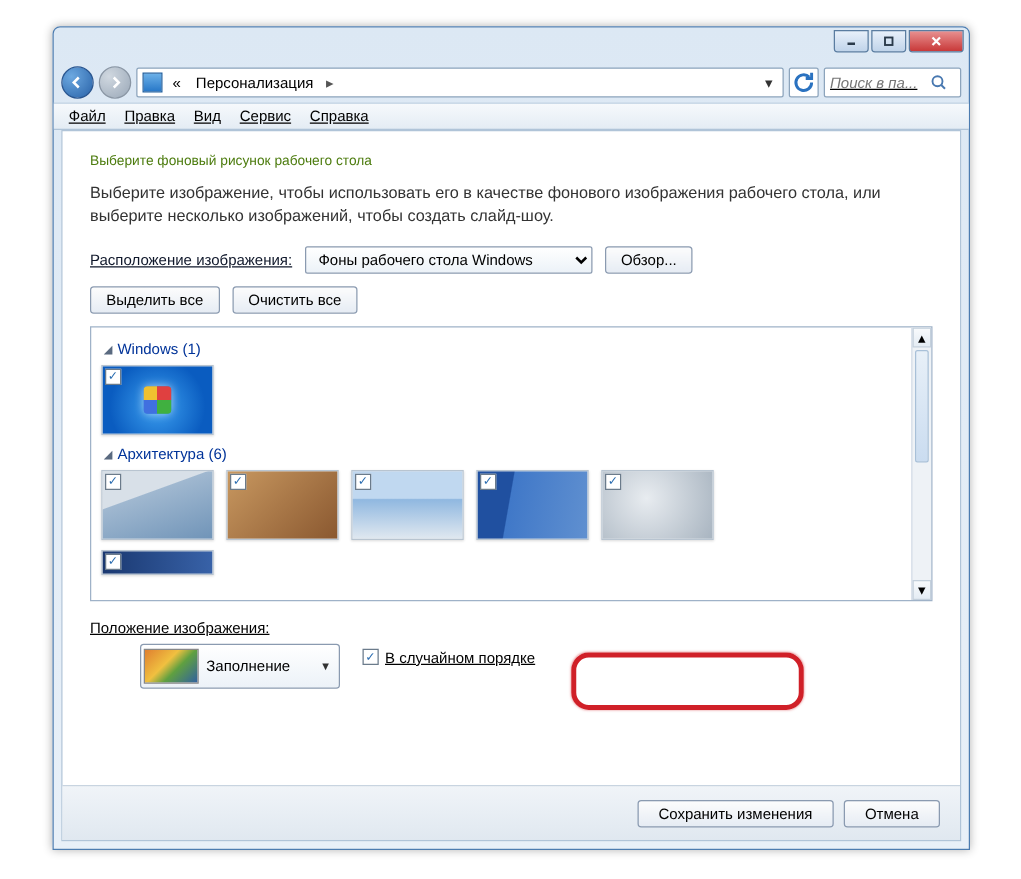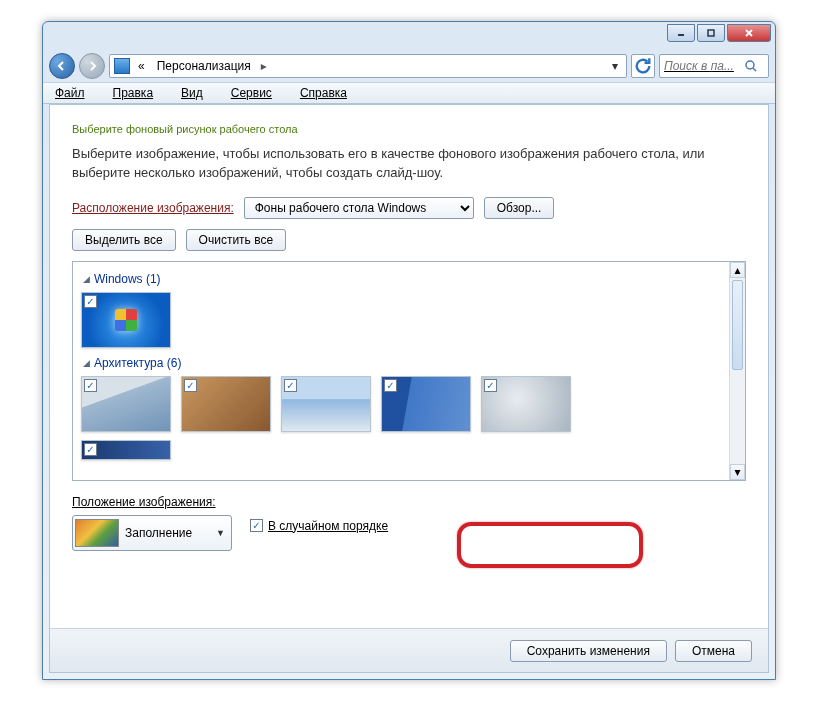--- a/index.html
+++ b/index.html
@@ -29,31 +29,31 @@
 .addr .crumb-icon { width:16px; height:16px; background: linear-gradient(#6bb0e8,#2878c8); border:1px solid #2060a0; }
 .addr .sep { color:#555; padding:0 2px; }
 .addr .crumb { color:#000; cursor:pointer; padding:2px 4px; }
 .addr .dd { width:14px; text-align:center; color:#333; cursor:pointer; margin-left:auto; }
 
 .refresh { width:24px; height:24px; background:#fff; border:1px solid #8ca4bc; border-radius:2px; display:flex; align-items:center; justify-content:center; cursor:pointer; }
 .search { width:110px; height:24px; background:#fff; border:1px solid #8ca4bc; border-radius:2px; padding:0 4px; display:flex; align-items:center;text-decoration:underline; }
 .search input { border:none; outline:none; width:80px; color:#888; font-style:italic; }
 .search svg { width:14px; height:14px; }
 
-.menubar { height:22px; background: linear-gradient(#f6f9fc,#e4ecf4); border-top:1px solid #c4d4e4; border-bottom:1px solid #b0c4d8; display:flex; align-items:center; padding:0 6px; gap:16px; }
+.menubar { height:22px; background: linear-gradient(#f6f9fc,#e4ecf4); border-top:1px solid #c4d4e4; border-bottom:1px solid #b0c4d8; display:flex; align-items:center; padding:0 6px; gap:3px; }
 .menu-item { padding:2px 6px; cursor:pointer; }
 .accel { text-decoration: underline; }
 
 .content { position:absolute; left:6px; right:6px; top:82px; bottom:6px; background:#fff; border:1px solid #b0c4d8; padding:18px 22px; }
 
 h1.heading { color:#4d7c0f; font-size:11px; font-weight:normal; margin-bottom:10px; }
 .sub { color:#333; font-size:13px; line-height:1.45; margin-bottom:14px; }
 
 .row { display:flex; align-items:center; gap:10px; margin-bottom:10px; }
-.lbl { color:#7f1d1d; }
+.lbl { color:#0f172a; }
 select.combo { height:22px; border:1px solid #8a9ab0; background:linear-gradient(#fff,#ecf2f8); padding:1px 18px 1px 6px; border-radius:2px; cursor:pointer; }
 button.btn { height:22px; padding:0 12px; border:1px solid #8a9ab0; background:linear-gradient(#fcfcfc,#e6ecf4); border-radius:3px; cursor:pointer; }
 
 .gallery { height:220px; border:1px solid #9fb2c8; margin-top:6px; position:relative; overflow:hidden; background:#fff; }
 .gallery-inner { position:absolute; left:0; right:16px; top:0; padding:6px 8px; }
 .scrollbar { position:absolute; right:0; top:0; bottom:0; width:16px; background:#eef2f6; border-left:1px solid #d4dce6; }
 .sb-btn { height:16px; background:linear-gradient(#f8fafc,#e4ecf4); border:1px solid #c4d0dc; display:flex; align-items:center; justify-content:center; cursor:pointer; }
 .sb-thumb { position:absolute; left:2px; right:2px; top:18px; height:90px; background:linear-gradient(#e8f0f8,#cadcf0); border:1px solid #a8c0d8; border-radius:2px; cursor:pointer; }
 
 .group-head { display:flex; align-items:center; gap:4px; color:#003399; font-size:13px; margin:4px 0 6px 2px; cursor:pointer; }
@@ -65,21 +65,21 @@
 .thumb.win::after { content:""; position:absolute; left:50%; top:50%; width:22px; height:22px; transform:translate(-50%,-50%); background: conic-gradient(#e04040 0 25%, #40b040 0 50%, #4070e0 0 75%, #f0c030 0); border-radius:3px; box-shadow:0 0 8px rgba(255,255,255,.6); }
 .thumb.a1 { background: linear-gradient(160deg,#d8e0e8 35%,#a0b8d0 36%,#7094b8 100%); }
 .thumb.a2 { background: linear-gradient(135deg,#c89860,#8a5830); }
 .thumb.a3 { background: linear-gradient(180deg,#c0d8f0 40%,#90b8e0 42%,#e0e8f0 100%); }
 .thumb.a4 { background: linear-gradient(100deg,#2050a0 30%,#4078c8 31%,#6090d0 100%); }
 .thumb.a5 { background: radial-gradient(circle at 40% 40%, #e8ecf0, #a8b4c0); }
 .thumb.a6 { background: linear-gradient(90deg,#1a3870,#3862a8); }
 
 .bottom-opts { display:flex; gap:18px; margin-top:14px; align-items:flex-start; }
 .opt-col .olabel { margin-bottom:6px; display:block; }
-.pos-combo { display:flex; align-items:center; gap:6px; border:1px solid #8a9ab0; height:36px; padding:0 6px 0 2px; background:linear-gradient(#fff,#ecf2f8); cursor:pointer; border-radius:3px; width:160px; }
+.pos-combo { display:flex; align-items:center; gap:6px; border:1px solid #8a9ab0; height:36px; padding:0 6px 0 2px; background:linear-gradient(#fff,#ecf2f8); cursor:pointer; border-radius:3px; width:160px;margin-left:40px; }
 .pos-thumb { width:44px; height:28px; background: linear-gradient(135deg,#e08030,#f0c040 40%,#60a040 60%,#3060a0); border:1px solid #888; }
 .pos-combo .caret { margin-left:auto; font-size:9px; color:#333; }
 
 .checkbox-row { display:flex; align-items:center; gap:5px; margin-top:24px; cursor:pointer; }
 .checkbox-row .cb { width:13px; height:13px; border:1px solid #6b7b8b; background:#fff; display:flex; align-items:center; justify-content:center; font-size:10px; color:#2a6cb0; }
 
 .highlight { position:absolute; border:4px solid #d02028; border-radius:14px; left:414px; top:500px; width:186px; height:46px; pointer-events:none; box-shadow:0 0 2px rgba(208,32,40,.6); }
 
 .footer { position:absolute; left:0; right:0; bottom:0; height:44px; background:linear-gradient(#f0f4f8,#e0e8f0); border-top:1px solid #c8d4e0; display:flex; justify-content:flex-end; align-items:center; gap:8px; padding:0 16px; }
 </style>

